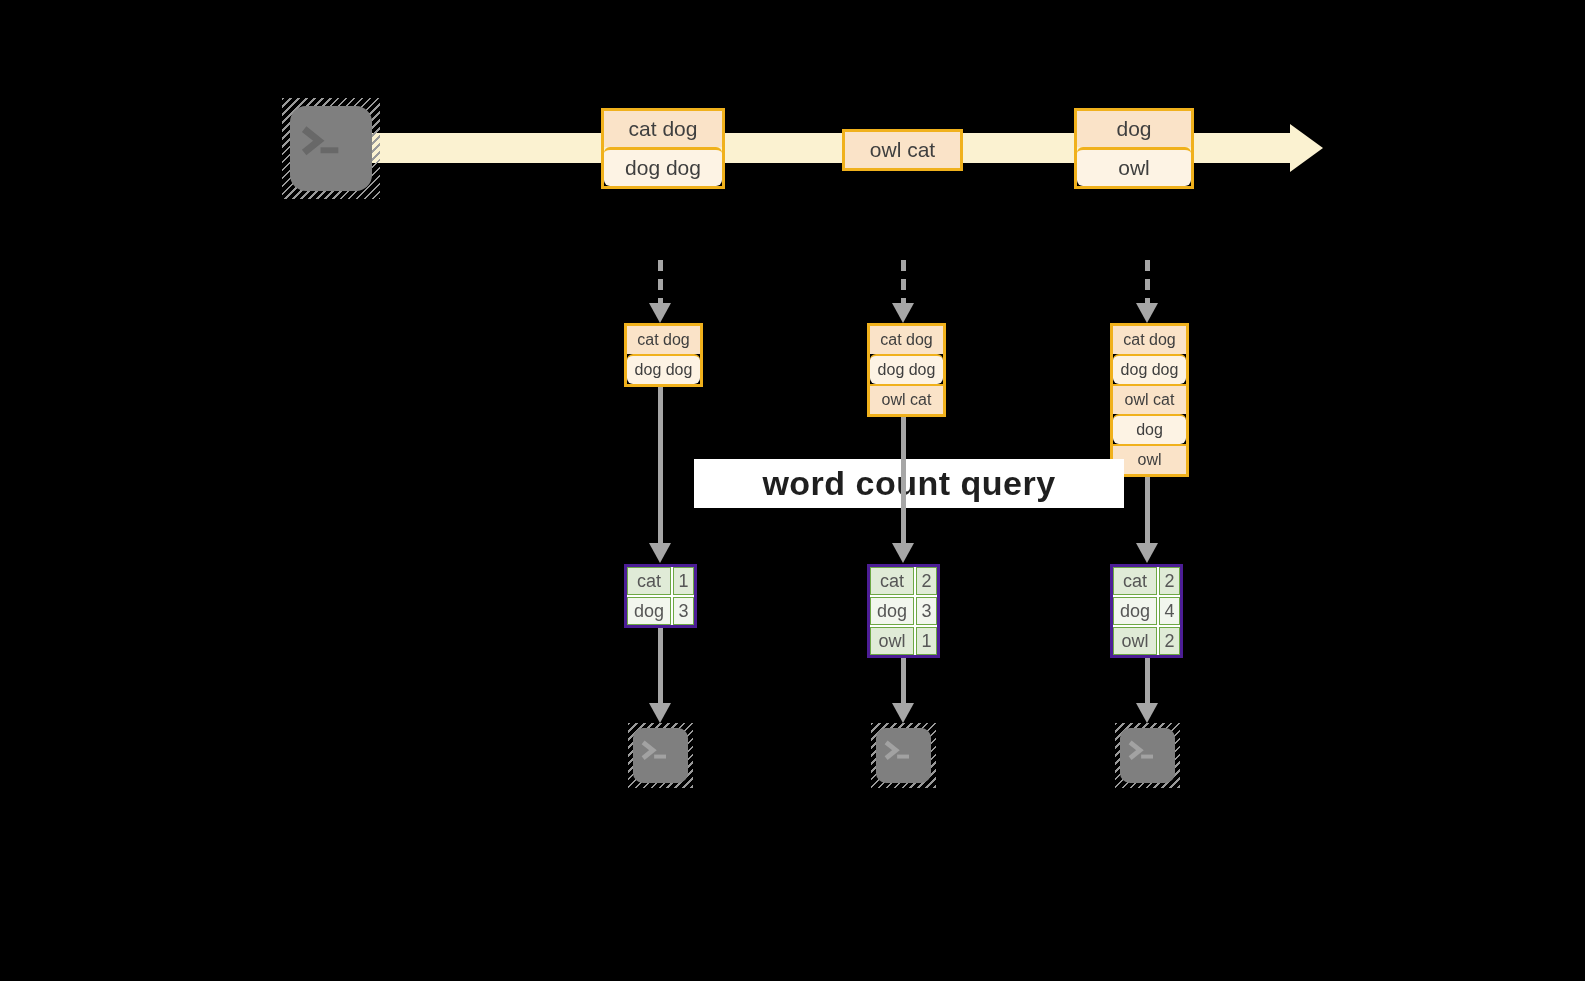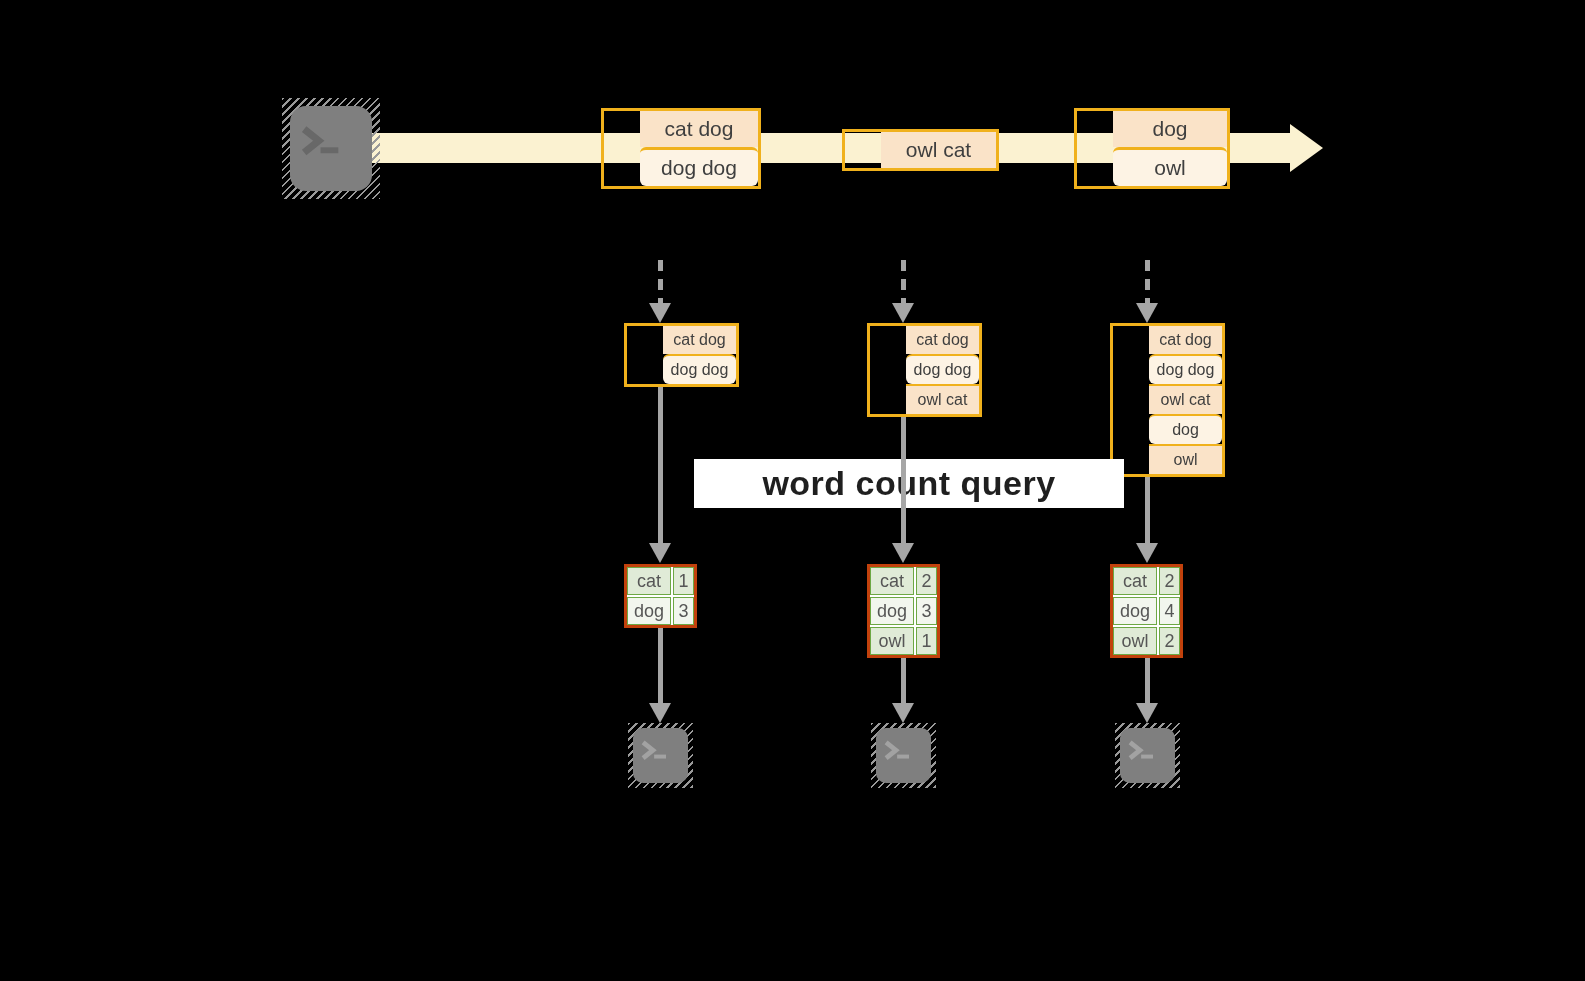--- a/index.html
+++ b/index.html
@@ -14,21 +14,21 @@
           border-top:24px solid transparent; border-bottom:24px solid transparent;
           border-left:33px solid #fbf2d1; z-index:1; }
   
   .hatch { position:absolute; z-index:3;
           background:repeating-linear-gradient(135deg,#9a9a9a 0 1.8px,rgba(0,0,0,0) 1.8px 5.6px); }
   .term-body { position:absolute; background:#7f7f7f; }
   .term-body svg { position:absolute; left:14%; top:22%; width:52%; height:40%; }
   .glyph-dark  polyline, .glyph-dark  line { stroke:#686868; }
   .glyph-light polyline, .glyph-light line { stroke:#a2a2a2; }
   
-  .obox { position:absolute; border:3px solid #f0b11c; z-index:3;padding-left:36px; }
+  .obox { position:absolute; border:3px solid #f0b11c; z-index:3; }
   .ocell { display:flex; align-items:center; justify-content:center; color:#3f3f3f; }
   .ocell.d { background:#fae3c8; }
   .ocell.l { background:#fdf3e4;border-radius:6px; }
   .obox.lg .ocell { height:36px; font-size:21px; }
   .obox.lg .ocell + .ocell { border-top:3px solid #f0b11c; }
   .obox.sm .ocell { height:28px; font-size:16px; }
   .obox.sm .ocell + .ocell { border-top:2px solid #f0b11c; }
   
   .vdash { position:absolute; width:5px; top:260px; height:43px; z-index:2;
           background:repeating-linear-gradient(180deg,#a6a6a6 0 11px,rgba(0,0,0,0) 11px 19px); }
@@ -40,21 +40,21 @@
           border-left:11px solid transparent; border-right:11px solid transparent;
           border-top:20px solid #a6a6a6; }
   
   .qlabel { position:absolute; left:694px; top:459px; width:430px; height:49px;
           background:#ffffff; color:#1f1f1f; z-index:4;
           display:flex; align-items:center; justify-content:center;
           font-size:34px; font-weight:700; letter-spacing:0.5px; }
   
   .gtable { position:absolute; display:grid; grid-template-columns:44px 21px;
           grid-auto-rows:28px; gap:2px; background:#ffffff;
-          border:3px solid #c2410c; z-index:3; }
+          border:3px solid #4c1d95; z-index:3; }
   .gcell { display:flex; align-items:center; justify-content:center;
           font-size:18px; color:#565656; border:1px solid #6da844; box-sizing:border-box; }
   .gcell.d { background:#e0ebd7; }
   .gcell.l { background:#f2f6ee; }
 </style>
 </head>
 <body>
 
 <div class="canvas">
 

